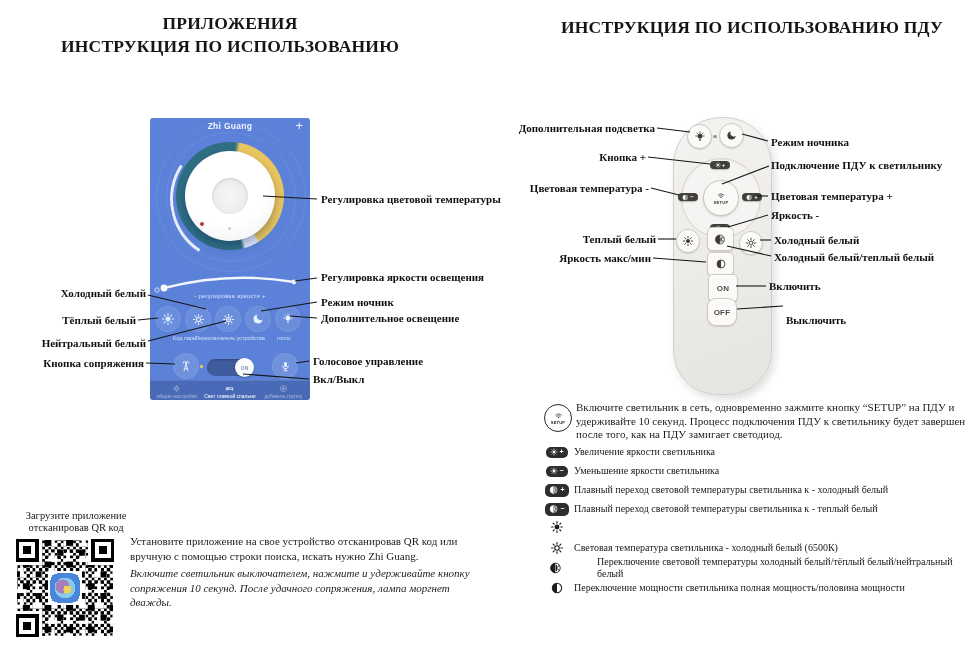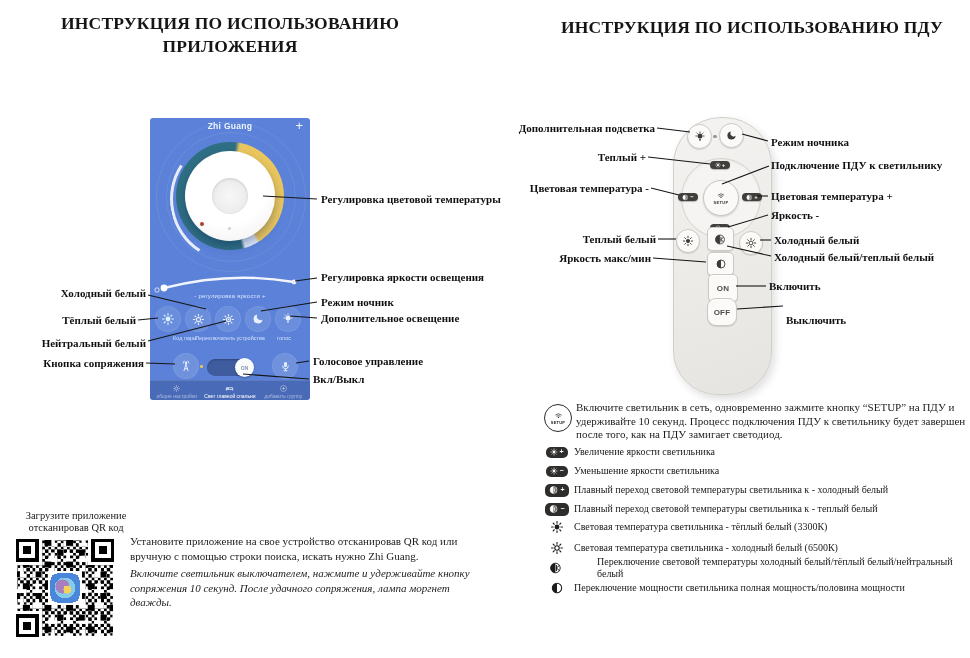--- a/index.html
+++ b/index.html
@@ -183,22 +183,22 @@
     </symbol>
     <symbol id="i-ck" viewBox="0 0 24 24">
       <circle cx="11" cy="12" r="8.2" fill="none" stroke="currentColor" stroke-width="1.6"></circle>
       <path d="M11 3.8a8.2 8.2 0 0 0 0 16.4z" fill="currentColor"></path>
       <path d="M12.8 7.6v8.8M12.8 12l4.4-4M12.8 12l4.4 4" fill="none" stroke="currentColor" stroke-width="1.7" stroke-linecap="round"></path>
     </symbol>
   </defs>
 </svg>
 
 <div class="title" style="left:40px;top:12px;width:380px;">
+  <div>ПРИЛОЖЕНИЯ</div>
   <div>ИНСТРУКЦИЯ ПО ИСПОЛЬЗОВАНИЮ</div>
-  <div>ПРИЛОЖЕНИЯ</div>
 </div>
 <div class="title" style="left:540px;top:16px;width:424px;">ИНСТРУКЦИЯ ПО ИСПОЛЬЗОВАНИЮ ПДУ</div>
 
 <div class="phone">
   <div class="app-title">Zhi Guang</div>
   <div class="app-plus">+</div>
 
   <div class="fring" style="left:6px;top:4px;width:148px;height:148px;"></div>
   <div class="fring" style="left:16px;top:14px;width:128px;height:128px;"></div>
   <div class="ring-hi"></div>
@@ -365,21 +365,21 @@
   </div>
   <div class="rbtn sq" style="left:34px;top:156px;width:28px;height:26px;">
     <span class="onoff">ON</span>
   </div>
   <div class="rbtn sq" style="left:33px;top:180px;width:28px;height:26px;border-radius:9px;">
     <span class="onoff">OFF</span>
   </div>
 </div>
 
 <div class="co r" style="right:315px;top:122px;">Дополнительная подсветка</div>
-<div class="co r" style="right:324px;top:151px;">Теплый +</div>
+<div class="co r" style="right:324px;top:151px;">Кнопка +</div>
 <div class="co r" style="right:321px;top:182px;">Цветовая температура -</div>
 <div class="co r" style="right:314px;top:233px;">Теплый белый</div>
 <div class="co r" style="right:319px;top:252px;">Яркость макс/мин</div>
 <div class="co" style="left:771px;top:136px;">Режим ночника</div>
 <div class="co" style="left:771px;top:159px;">Подключение ПДУ к светильнику</div>
 <div class="co" style="left:771px;top:190px;">Цветовая температура +</div>
 <div class="co" style="left:771px;top:209px;">Яркость -</div>
 <div class="co" style="left:774px;top:234px;">Холодный белый</div>
 <div class="co" style="left:774px;top:251px;">Холодный белый/теплый белый</div>
 <div class="co" style="left:769px;top:280px;">Включить</div>
@@ -464,21 +464,20 @@
       </div>
   </div>
   <div class="legend-tx">Плавный переход световой температуры светильника к - теплый белый</div>
 </div>
 <div class="legend-row" style="top:519px;">
   <div class="legend-ic">
     <svg width="14" height="14">
         <use href="#i-sun-f"></use>
       </svg>
   </div>
-  <div class="legend-tx">Световая температура светильника - тёплый белый (3300К)</div>
 </div>
 <div class="legend-row" style="top:540px;">
   <div class="legend-ic">
     <svg width="14" height="14">
         <use href="#i-sun-o"></use>
       </svg>
   </div>
   <div class="legend-tx">Световая температура светильника - холодный белый (6500К)</div>
 </div>
 <div class="legend-row" style="top:560px;gap:24px;">

